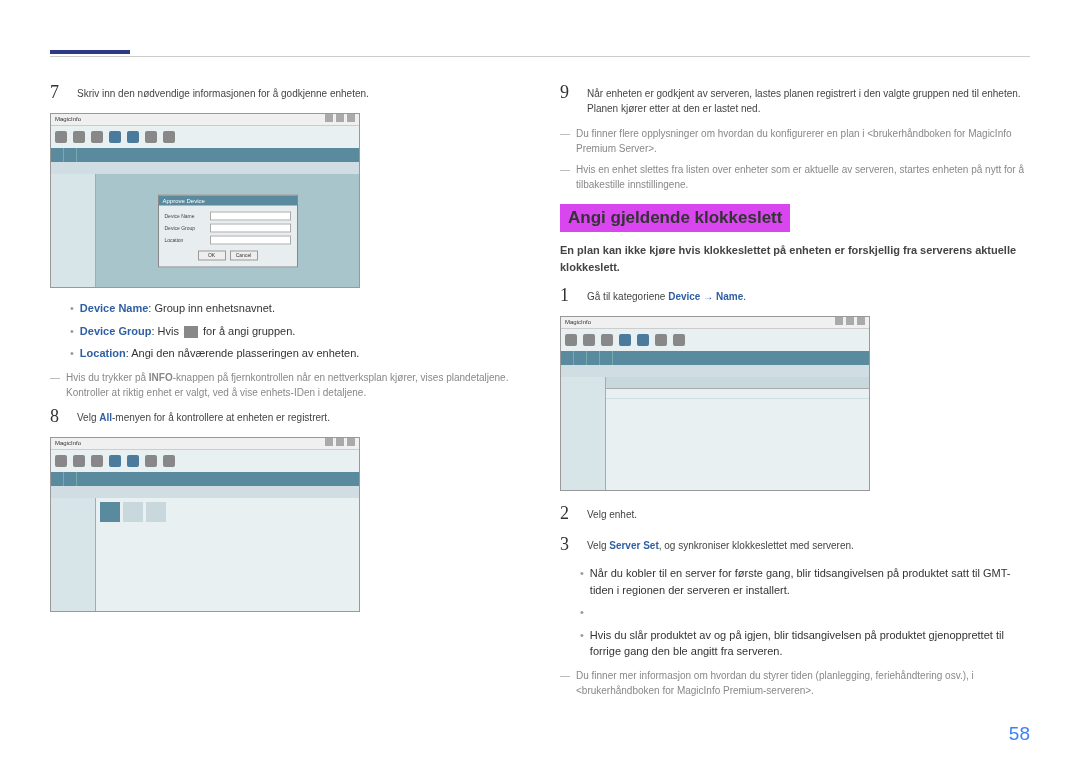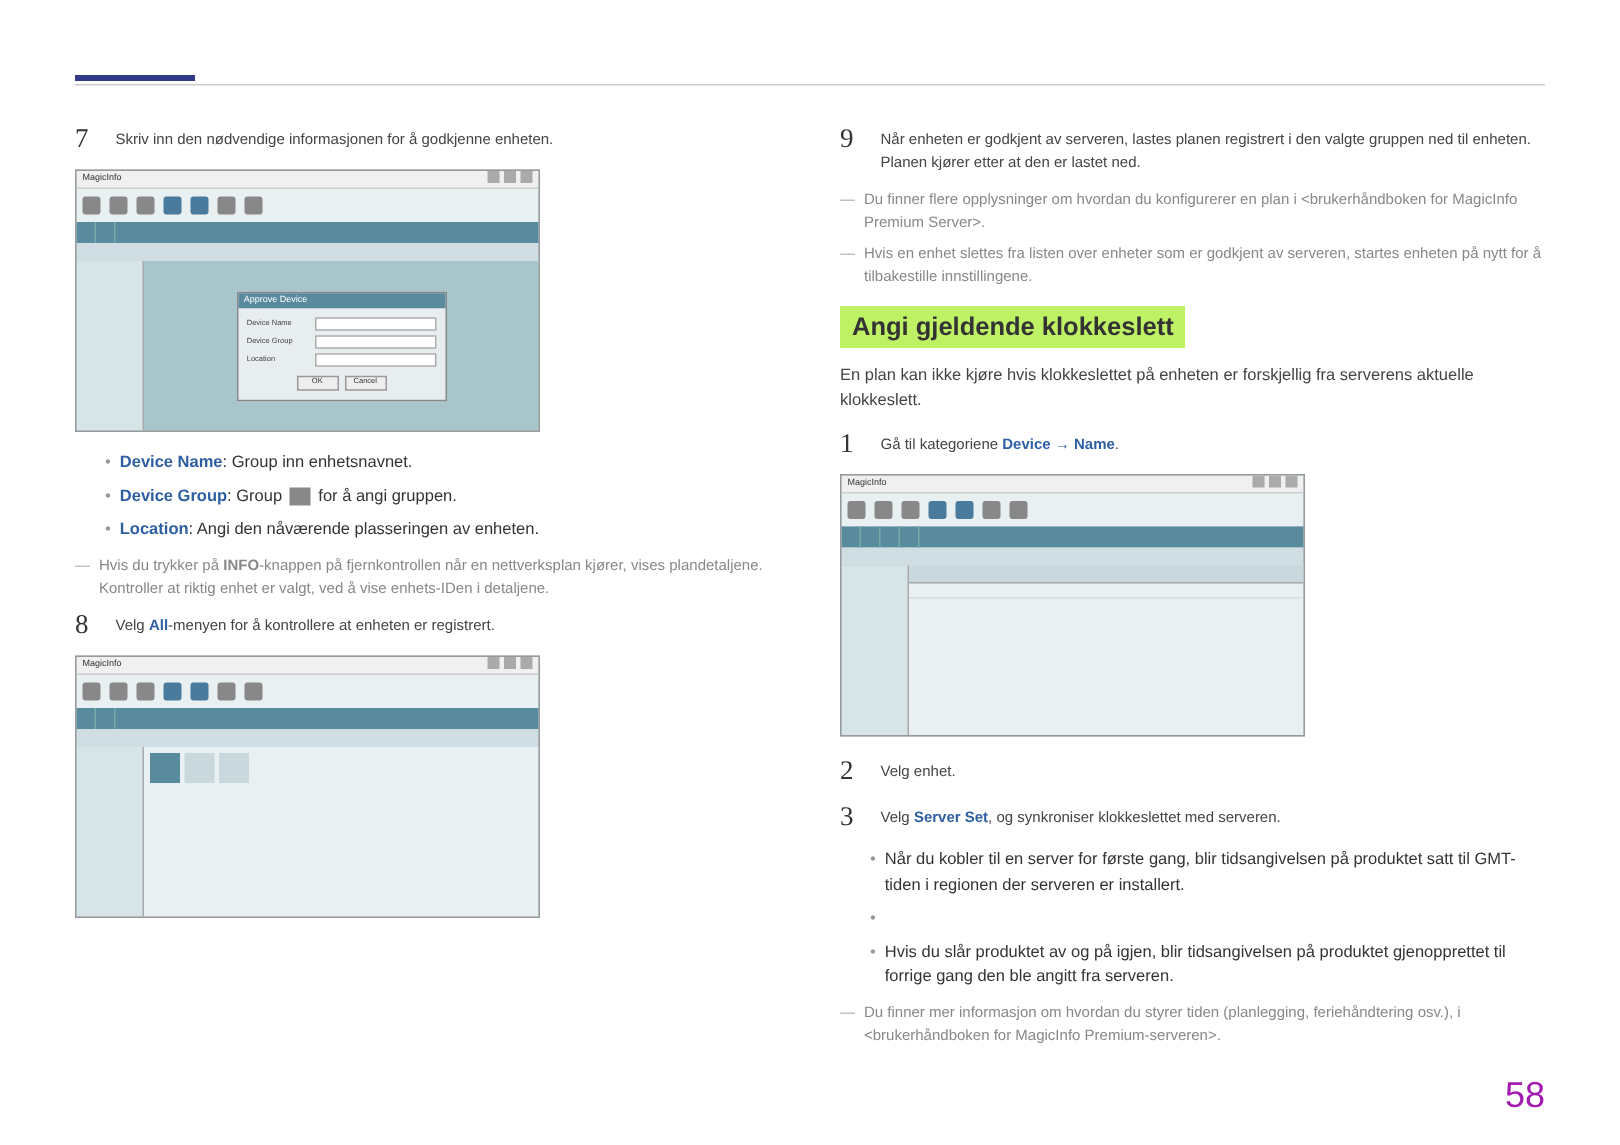--- a/index.html
+++ b/index.html
@@ -34,28 +34,28 @@
 .sb-dialog-btns { display: flex; justify-content: center; gap: 4px; margin-top: 6px; }
 .sb-btn { width: 28px; height: 10px; background: #eee; border: 1px solid #999; font-size: 5px; text-align: center; }
 .bullet-list { margin: 8px 0 8px 20px; }
 .bullet { display: flex; gap: 6px; margin-bottom: 6px; font-size: 11px; line-height: 1.5; }
 .bullet-dot { color: #999; }
 .bold-blue { color: #2e5fa3; font-weight: bold; }
 .icon-tri { display: inline-block; width: 14px; height: 12px; background: #888; vertical-align: middle; margin: 0 2px; }
 .note { display: flex; gap: 6px; font-size: 10px; color: #888; line-height: 1.5; margin: 6px 0 6px 0; }
 .note-dash { color: #aaa; }
 .bold { font-weight: bold; }
-.section-head { background: #bef264; padding: 4px 8px; font-size: 17px; font-weight: bold; color: #333; display: inline-block; margin: 6px 0 10px 0; }
-.para { font-size: 11px; color: #444; line-height: 1.5; margin-bottom: 10px; }
+.section-head { background: #d946ef; padding: 4px 8px; font-size: 17px; font-weight: bold; color: #333; display: inline-block; margin: 6px 0 10px 0; }
+.para { font-size: 11px; color: #444; line-height: 1.5; margin-bottom: 10px; font-weight: bold; }
 .blue-bold { color: #2e5fa3; font-weight: bold; }
 .screenshot2 .screenshot-box { height: 175px; }
 .screenshot2 .sb-main { background: #e8f0f2; }
 .sb-grid-header { height: 12px; background: #c8d8dc; border-bottom: 1px solid #aaa; }
 .sb-grid-row { height: 10px; border-bottom: 1px solid #d0dde2; font-size: 5px; padding: 1px 2px; color: #555; }
-.page-num { position: absolute; bottom: 18px; right: 50px; font-size: 24px; color: #a21caf; font-weight: 300; }
+.page-num { position: absolute; bottom: 18px; right: 50px; font-size: 19px; color: #3b82f6; font-weight: 300; }
 .sb-right-icons { position: absolute; right: 4px; top: 0; display: flex; gap: 3px; }
 .sb-ri { width: 8px; height: 8px; background: #aaa; }
 </style>
 </head>
 <body>
 
 <div class="page">
   <div class="header-bar"></div>
   <div class="header-line"></div>
 
@@ -123,21 +123,21 @@
         </div>
       </div>
 
       <div class="bullet-list">
         <div class="bullet">
           <span class="bullet-dot">•</span>
           <span><span class="bold-blue">Device Name</span><span>: Group inn enhetsnavnet.</span></span>
         </div>
         <div class="bullet">
           <span class="bullet-dot">•</span>
-          <span><span class="bold-blue">Device Group</span><span>: Group </span><span class="icon-tri"></span><span> for å angi gruppen.</span></span>
+          <span><span class="bold-blue">Device Group</span><span>: Hvis </span><span class="icon-tri"></span><span> for å angi gruppen.</span></span>
         </div>
         <div class="bullet">
           <span class="bullet-dot">•</span>
           <span><span class="bold-blue">Location</span><span>: Angi den nåværende plasseringen av enheten.</span></span>
         </div>
       </div>
 
       <div class="note">
         <span class="note-dash">―</span>
         <span><span>Hvis du trykker på </span><span class="bold">INFO</span><span>-knappen på fjernkontrollen når en nettverksplan kjører, vises plandetaljene. Kontroller at riktig enhet er valgt, ved å vise enhets-IDen i detaljene.</span></span>
@@ -196,21 +196,21 @@
         <div class="step-num">9</div>
         <div class="step-text">Når enheten er godkjent av serveren, lastes planen registrert i den valgte gruppen ned til enheten. Planen kjører etter at den er lastet ned.</div>
       </div>
 
       <div class="note">
         <span class="note-dash">―</span>
         <span>Du finner flere opplysninger om hvordan du konfigurerer en plan i &lt;brukerhåndboken for MagicInfo Premium Server&gt;.</span>
       </div>
       <div class="note">
         <span class="note-dash">―</span>
-        <span>Hvis en enhet slettes fra listen over enheter som er godkjent av serveren, startes enheten på nytt for å tilbakestille innstillingene.</span>
+        <span>Hvis en enhet slettes fra listen over enheter som er aktuelle av serveren, startes enheten på nytt for å tilbakestille innstillingene.</span>
       </div>
 
       <div><span class="section-head">Angi gjeldende klokkeslett</span></div>
 
       <div class="para">En plan kan ikke kjøre hvis klokkeslettet på enheten er forskjellig fra serverens aktuelle klokkeslett.</div>
 
       <div class="step">
         <div class="step-num">1</div>
         <div class="step-text">
           <span>Gå til kategoriene </span><span class="blue-bold">Device → Name</span><span>.</span>

